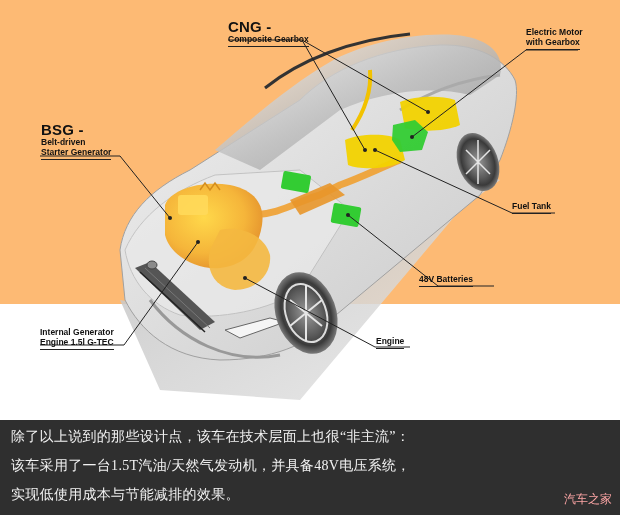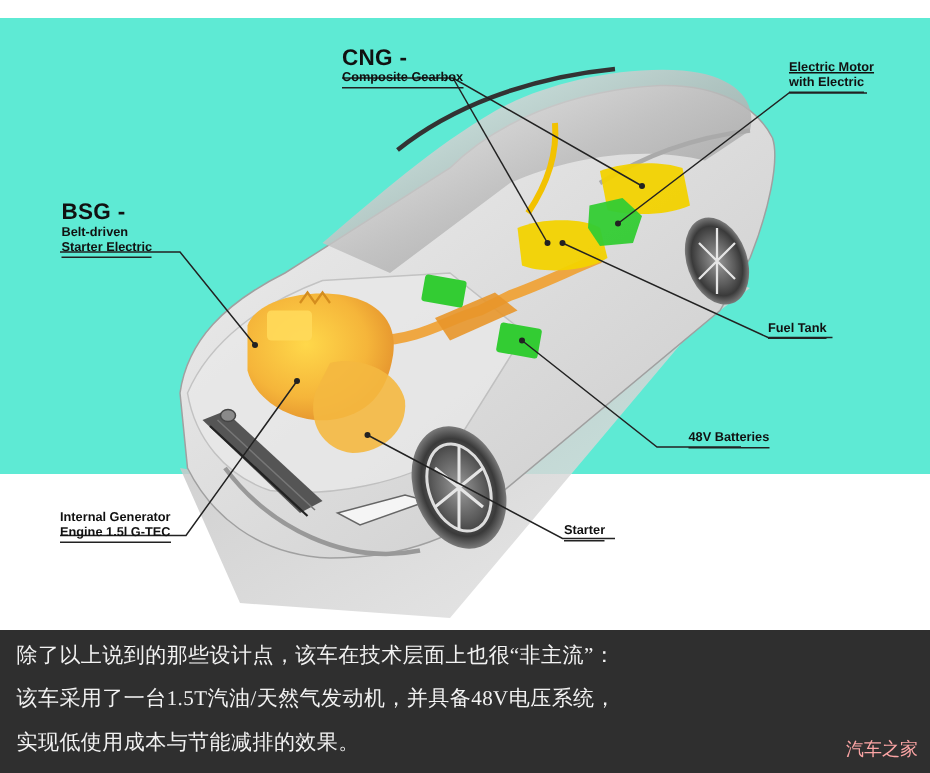--- a/index.html
+++ b/index.html
@@ -1,17 +1,17 @@
 <!DOCTYPE html>
 <html><head>
 <meta charset="utf-8">
 <style>
   html, body { margin: 0; padding: 0; background: #ffffff; }
   body { width: 620px; height: 515px; position: relative; overflow: hidden; font-family: "Liberation Sans", "DejaVu Sans", sans-serif; }
-  .stage { position: absolute; left: 0; top: 0; width: 620px; height: 304px; background: #5eead4; margin-top: 12px; }
+  .stage { position: absolute; left: 0; top: 0; width: 620px; height: 304px; background: #fdba74; }
   .stage svg { position: absolute; left: 0; top: 0; }
   .callout { position: absolute; color: #111; font-weight: 700; line-height: 1.15; white-space: nowrap; }
   .callout .head { font-size: 15px; font-weight: 800; letter-spacing: 0.2px; }
   .callout .sub { font-size: 8.5px; font-weight: 700; }
   .callout .ul { border-bottom: 1.2px solid #222; padding-bottom: 1px; display: inline-block; }
   .caption { position: absolute; left: 0; top: 420px; width: 620px; height: 95px; background: #2f2f2f; color: #f2f2f2; }
   .caption .line { position: absolute; left: 11px; font-size: 14px; letter-spacing: 0.3px; font-family: Liberation Serif, serif; white-space: nowrap; }
   .caption .l1 { top: 8px; }
   .caption .l2 { top: 37px; }
   .caption .l3 { top: 66px; }
@@ -128,46 +128,46 @@
       <circle cx="198" cy="242" r="2"></circle>
         <circle cx="245" cy="278" r="2"></circle>
     </g>
   </svg>
 
   <div class="callout" style="left:228px; top:18px;">
     <div class="head">CNG -</div>
     <div class="sub"><span class="ul">Composite Gearbox</span></div>
   </div>
 
-  <div class="callout" style="left:526px; top:28px;text-decoration:underline;">
+  <div class="callout" style="left:526px; top:28px;">
     <div class="sub">Electric Motor</div>
-    <div class="sub"><span class="ul">with Electric</span></div>
+    <div class="sub"><span class="ul">with Gearbox</span></div>
   </div>
 
   <div class="callout" style="left:41px; top:121px;">
     <div class="head">BSG -</div>
     <div class="sub">Belt-driven</div>
-    <div class="sub"><span class="ul">Starter Electric</span></div>
+    <div class="sub"><span class="ul">Starter Generator</span></div>
   </div>
 
   <div class="callout" style="left:512px; top:202px;text-align:center;">
     <div class="sub"><span class="ul">Fuel Tank</span></div>
   </div>
 
-  <div class="callout" style="left:459px; top:275px;">
+  <div class="callout" style="left:419px; top:275px;">
     <div class="sub"><span class="ul">48V Batteries</span></div>
   </div>
 
   <div class="callout" style="left:40px; top:328px;">
     <div class="sub">Internal Generator</div>
     <div class="sub"><span class="ul">Engine 1.5l G-TEC</span></div>
   </div>
 
   <div class="callout" style="left:376px; top:337px;">
-    <div class="sub"><span class="ul">Starter</span></div>
+    <div class="sub"><span class="ul">Engine</span></div>
   </div>
 </div>
 
 <div class="caption">
   <div class="line l1">除了以上说到的那些设计点，该车在技术层面上也很“非主流”：</div>
   <div class="line l2">该车采用了一台1.5T汽油/天然气发动机，并具备48V电压系统，</div>
   <div class="line l3">实现低使用成本与节能减排的效果。</div>
   <div class="watermark">汽车之家</div>
 </div>
 

